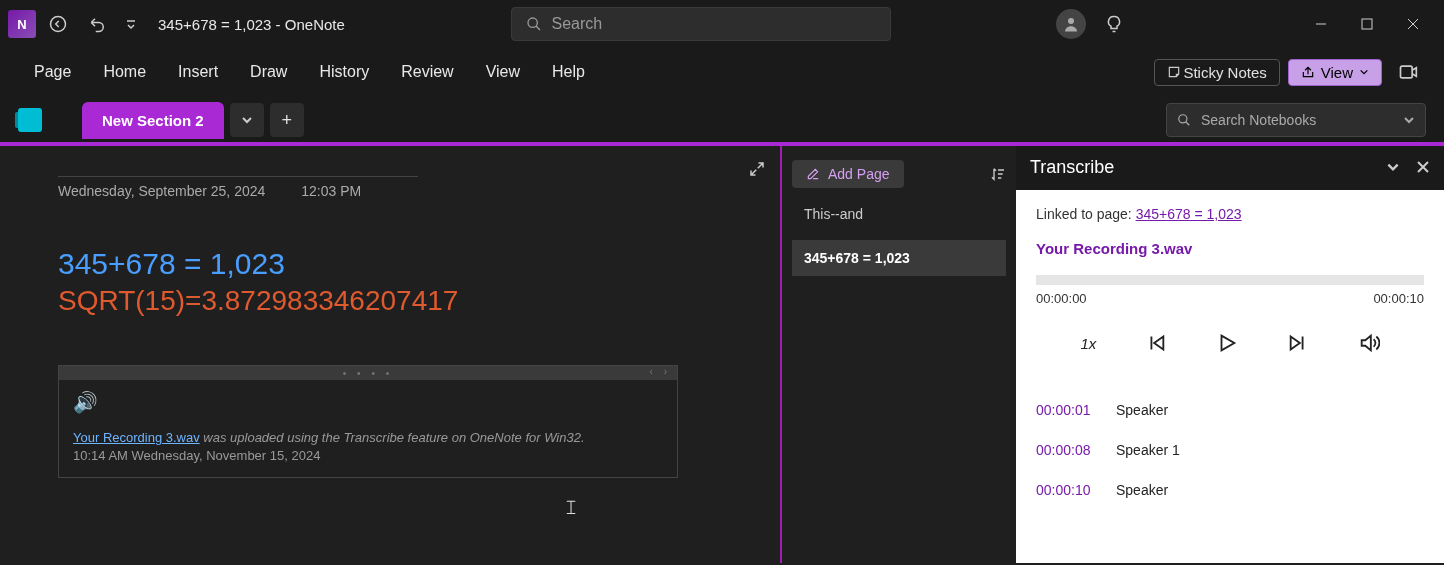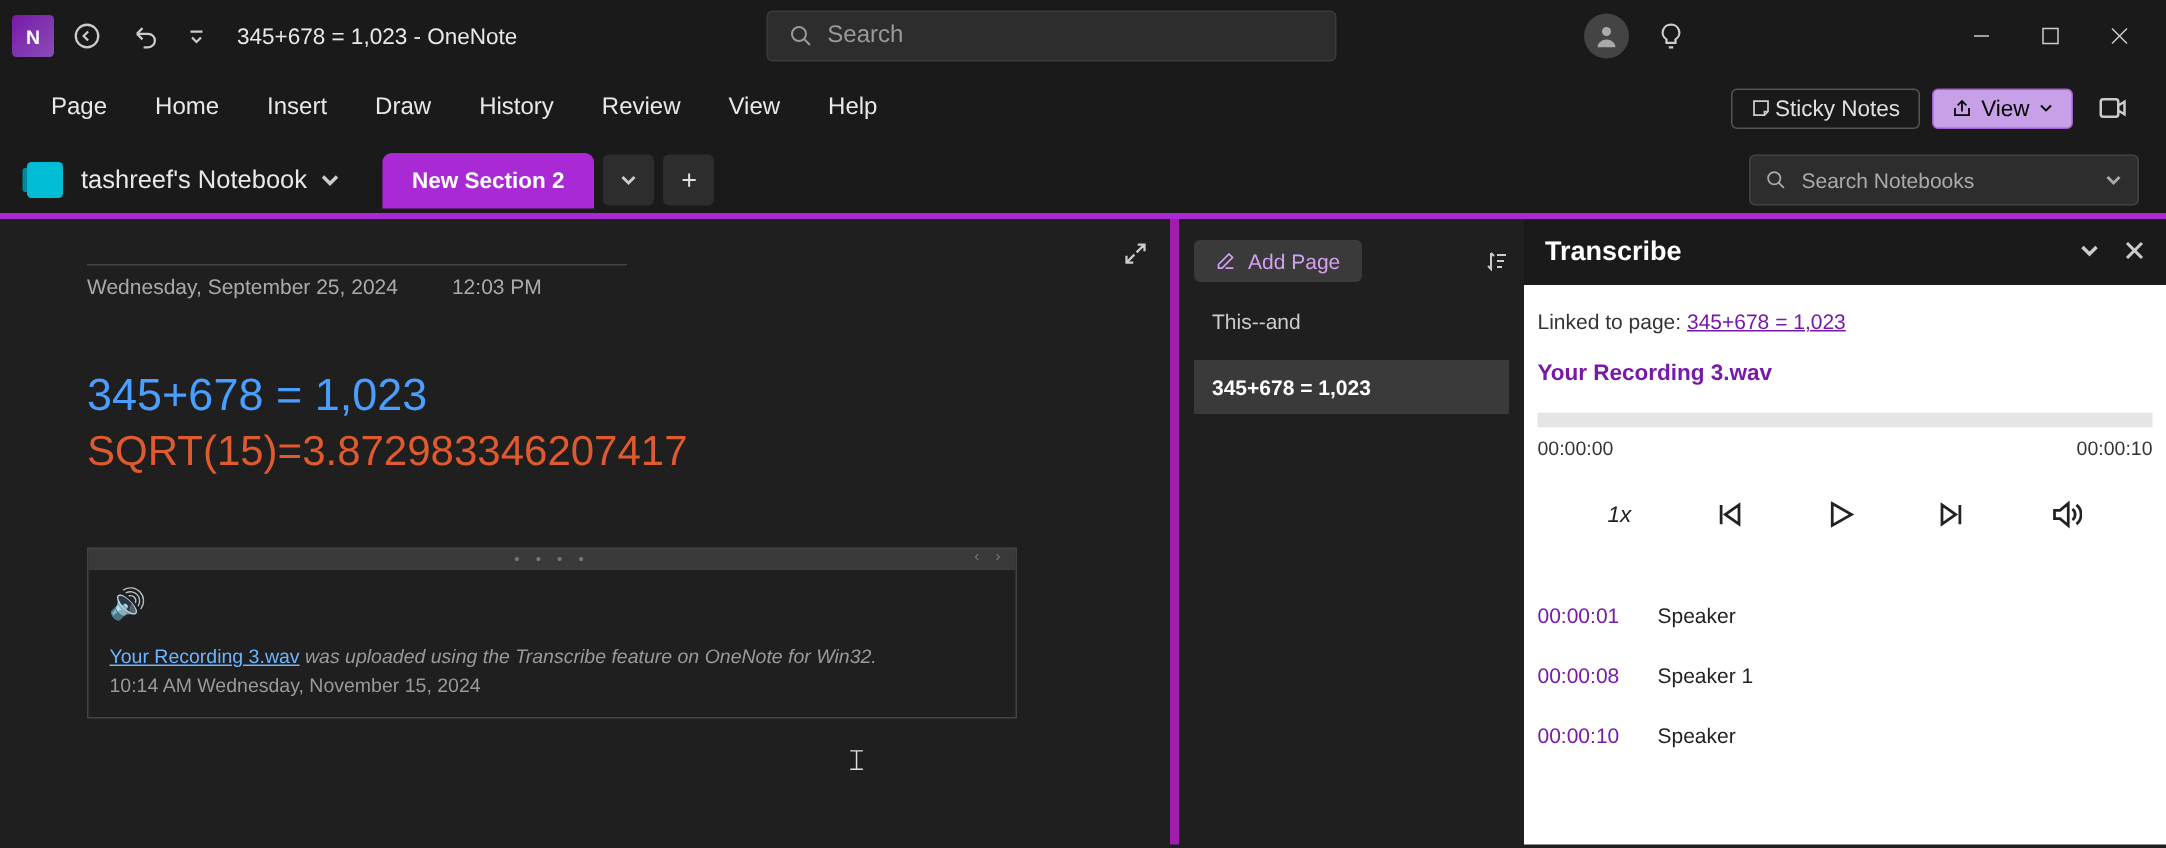--- a/index.html
+++ b/index.html
@@ -41,33 +41,33 @@
 .audio-block { margin-top:48px; border:1px solid #444; width:620px; position:relative;}
 .audio-handle { height:14px; background:#3a3a3a; display:flex; align-items:center; justify-content:center; color:#777; font-size:10px; letter-spacing:4px;}
 .audio-handle::after{content:'‹ ›';position:absolute;right:6px;top:0;color:#777;font-size:10px;}
 .audio-body { padding:10px 14px 14px; }
 .speaker-icn { font-size:20px; color:#fff; }
 .rec-link { color:#6fb4ff; text-decoration:underline; font-size:13px; margin-top:14px; display:inline;}
 .rec-text { color:#999; font-size:13px;font-style:italic; }
 .rec-time { color:#999; font-size:13px; margin-top:2px;}
 .text-cursor { position:absolute; left:564px; top:496px; color:#ddd; font-size:20px; pointer-events:none;}
 
-.pages-col { width:236px; background:#1f1f1f; border-left:6px solid #a21caf; padding:14px 10px; border-top:2px solid #a929d4;}
+.pages-col { width:236px; background:#1f1f1f; border-left:2px solid #a21caf; padding:14px 10px; border-top:2px solid #a929d4;}
 .pages-hdr { display:flex; align-items:center; justify-content:space-between; }
 .add-page-btn { background:#3a3a3a; border-radius:4px; padding:6px 14px; display:flex; align-items:center; gap:8px; color:#d4a0f0; font-size:14px; cursor:pointer;}
 .sort-btn { cursor:pointer; color:#ccc;}
 .page-item { padding:10px 12px; font-size:14px; color:#ccc; cursor:pointer; margin-top:8px;}
 .page-item.active { background:#3a3a3a; font-weight:600; color:#fff; }
 
 .transcribe { width:428px; background:#1a1a1a; display:flex; flex-direction:column; }
 .tr-hdr { height:46px; display:flex; align-items:center; justify-content:space-between; padding:0 14px; }
-.tr-title { font-size:18px; color:#fff; font-weight:700;}
+.tr-title { font-size:18px; color:#fff; font-weight:400;}
 .tr-hdr-btns { display:flex; gap:16px; color:#ccc;}
 .tr-hdr-btns span{cursor:pointer;}
-.tr-body { flex:1; background:#fff; color:#222; padding:16px 9px; overflow:auto;}
+.tr-body { flex:1; background:#fff; color:#222; padding:16px 20px; overflow:auto;}
 .linked { font-size:14px; color:#333;}
 .linked a { color:#7719aa; text-decoration:underline; cursor:pointer;}
 .rec-name { color:#7719aa; font-size:15px; font-weight:600; margin-top:18px;}
 .progress { height:10px; background:#e5e5e5; margin-top:18px; width:100%;}
 .times { display:flex; justify-content:space-between; font-size:13px; color:#333; margin-top:6px;}
 .player { display:flex; align-items:center; justify-content:space-around; margin-top:26px; padding:0 20px;font-style:italic;}
 .player span{cursor:pointer; font-size:15px; color:#222;}
 .speed{font-size:17px;}
 .tr-rows { margin-top:36px; }
 .tr-row { display:flex; gap:18px; font-size:14px; padding:12px 0;}
@@ -164,26 +164,20 @@
   <div class="meet-btn">
       <svg width="20" height="20" viewBox="0 0 24 24" fill="none" stroke="#ccc" stroke-width="2">
         <rect x="3" y="5" width="14" height="14" rx="2"></rect>
         <path d="M17 10l5-3v10l-5-3"></path>
       </svg>
     </div>
 </div>
 
 <div class="nb-bar">
   <div class="nb-icon"></div>
-  <div class="nb-name">
-    <span>tashreef's Notebook</span>
-    <svg width="14" height="14" viewBox="0 0 12 12" fill="none" stroke="#ccc" stroke-width="2">
-        <path d="M2 4l4 4 4-4"></path>
-      </svg>
-  </div>
   <div class="section-tab">New Section 2</div>
   <div class="tab-chev">
       <svg width="12" height="12" viewBox="0 0 12 12" fill="none" stroke="#ccc" stroke-width="2">
         <path d="M2 4l4 4 4-4"></path>
       </svg>
     </div>
   <div class="tab-add">+</div>
   <div class="nb-search">
     <svg width="14" height="14" viewBox="0 0 24 24" fill="none" stroke="#aaa" stroke-width="2">
         <circle cx="10" cy="10" r="7"></circle>

